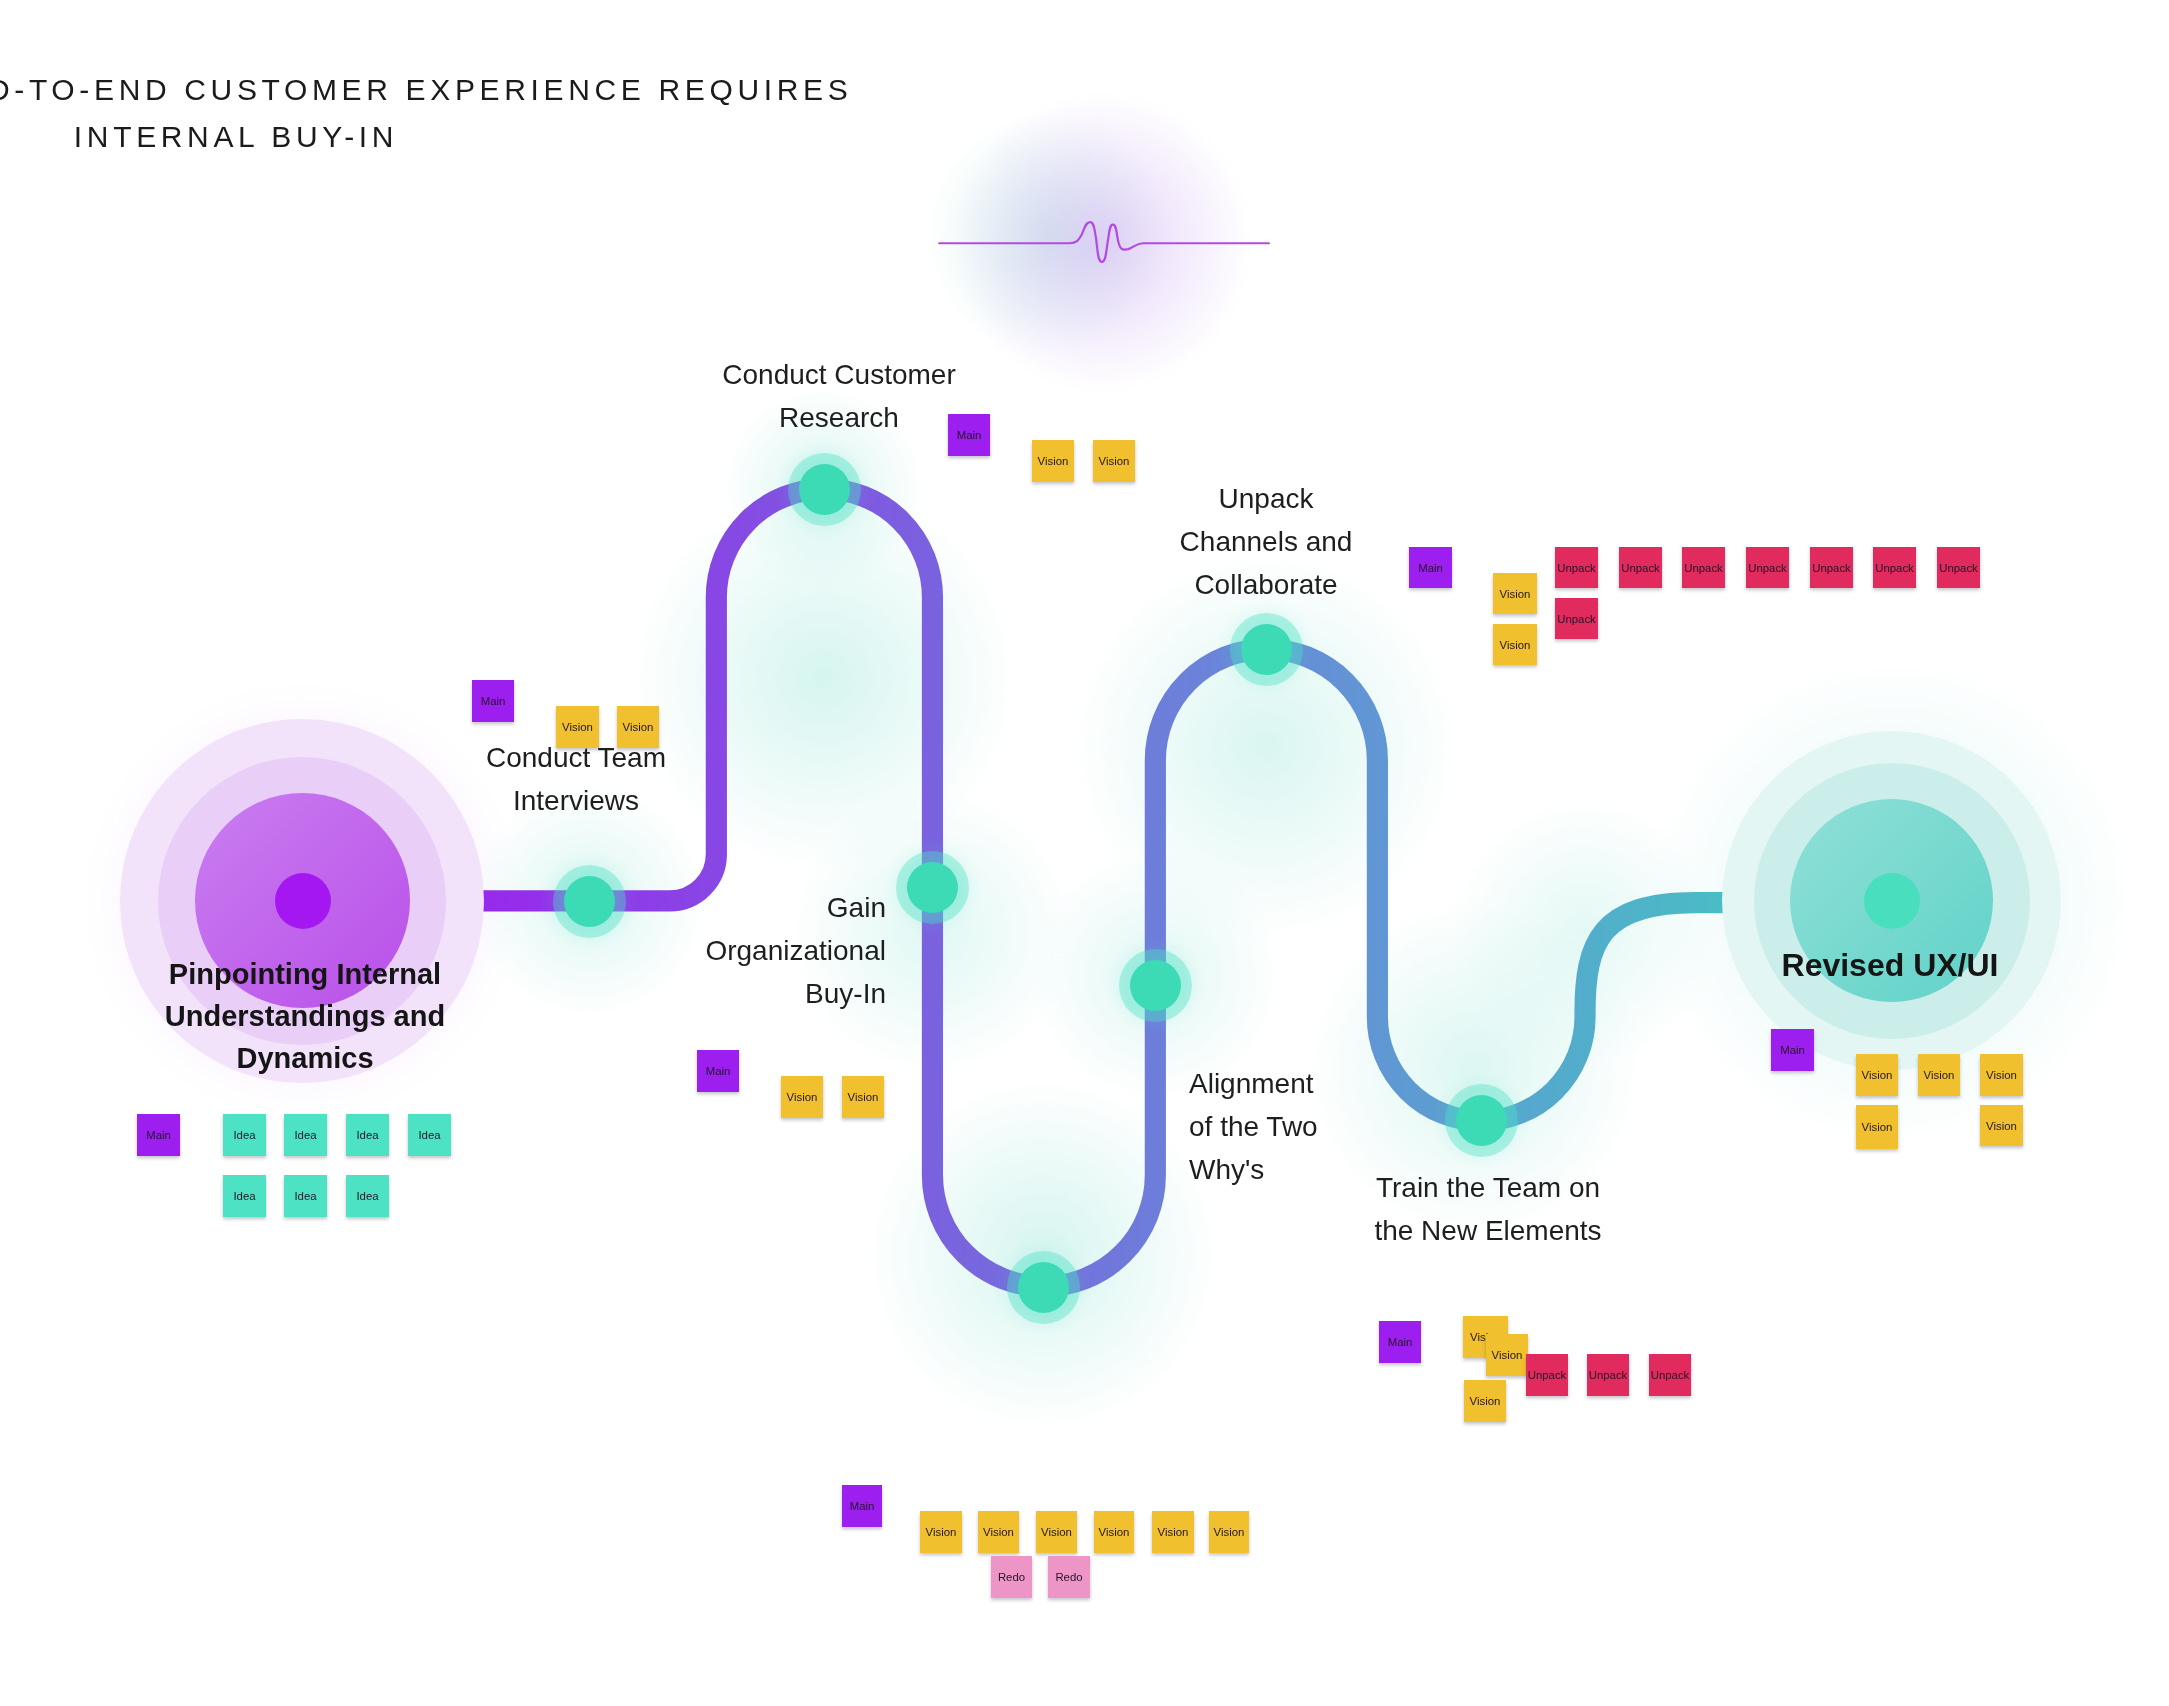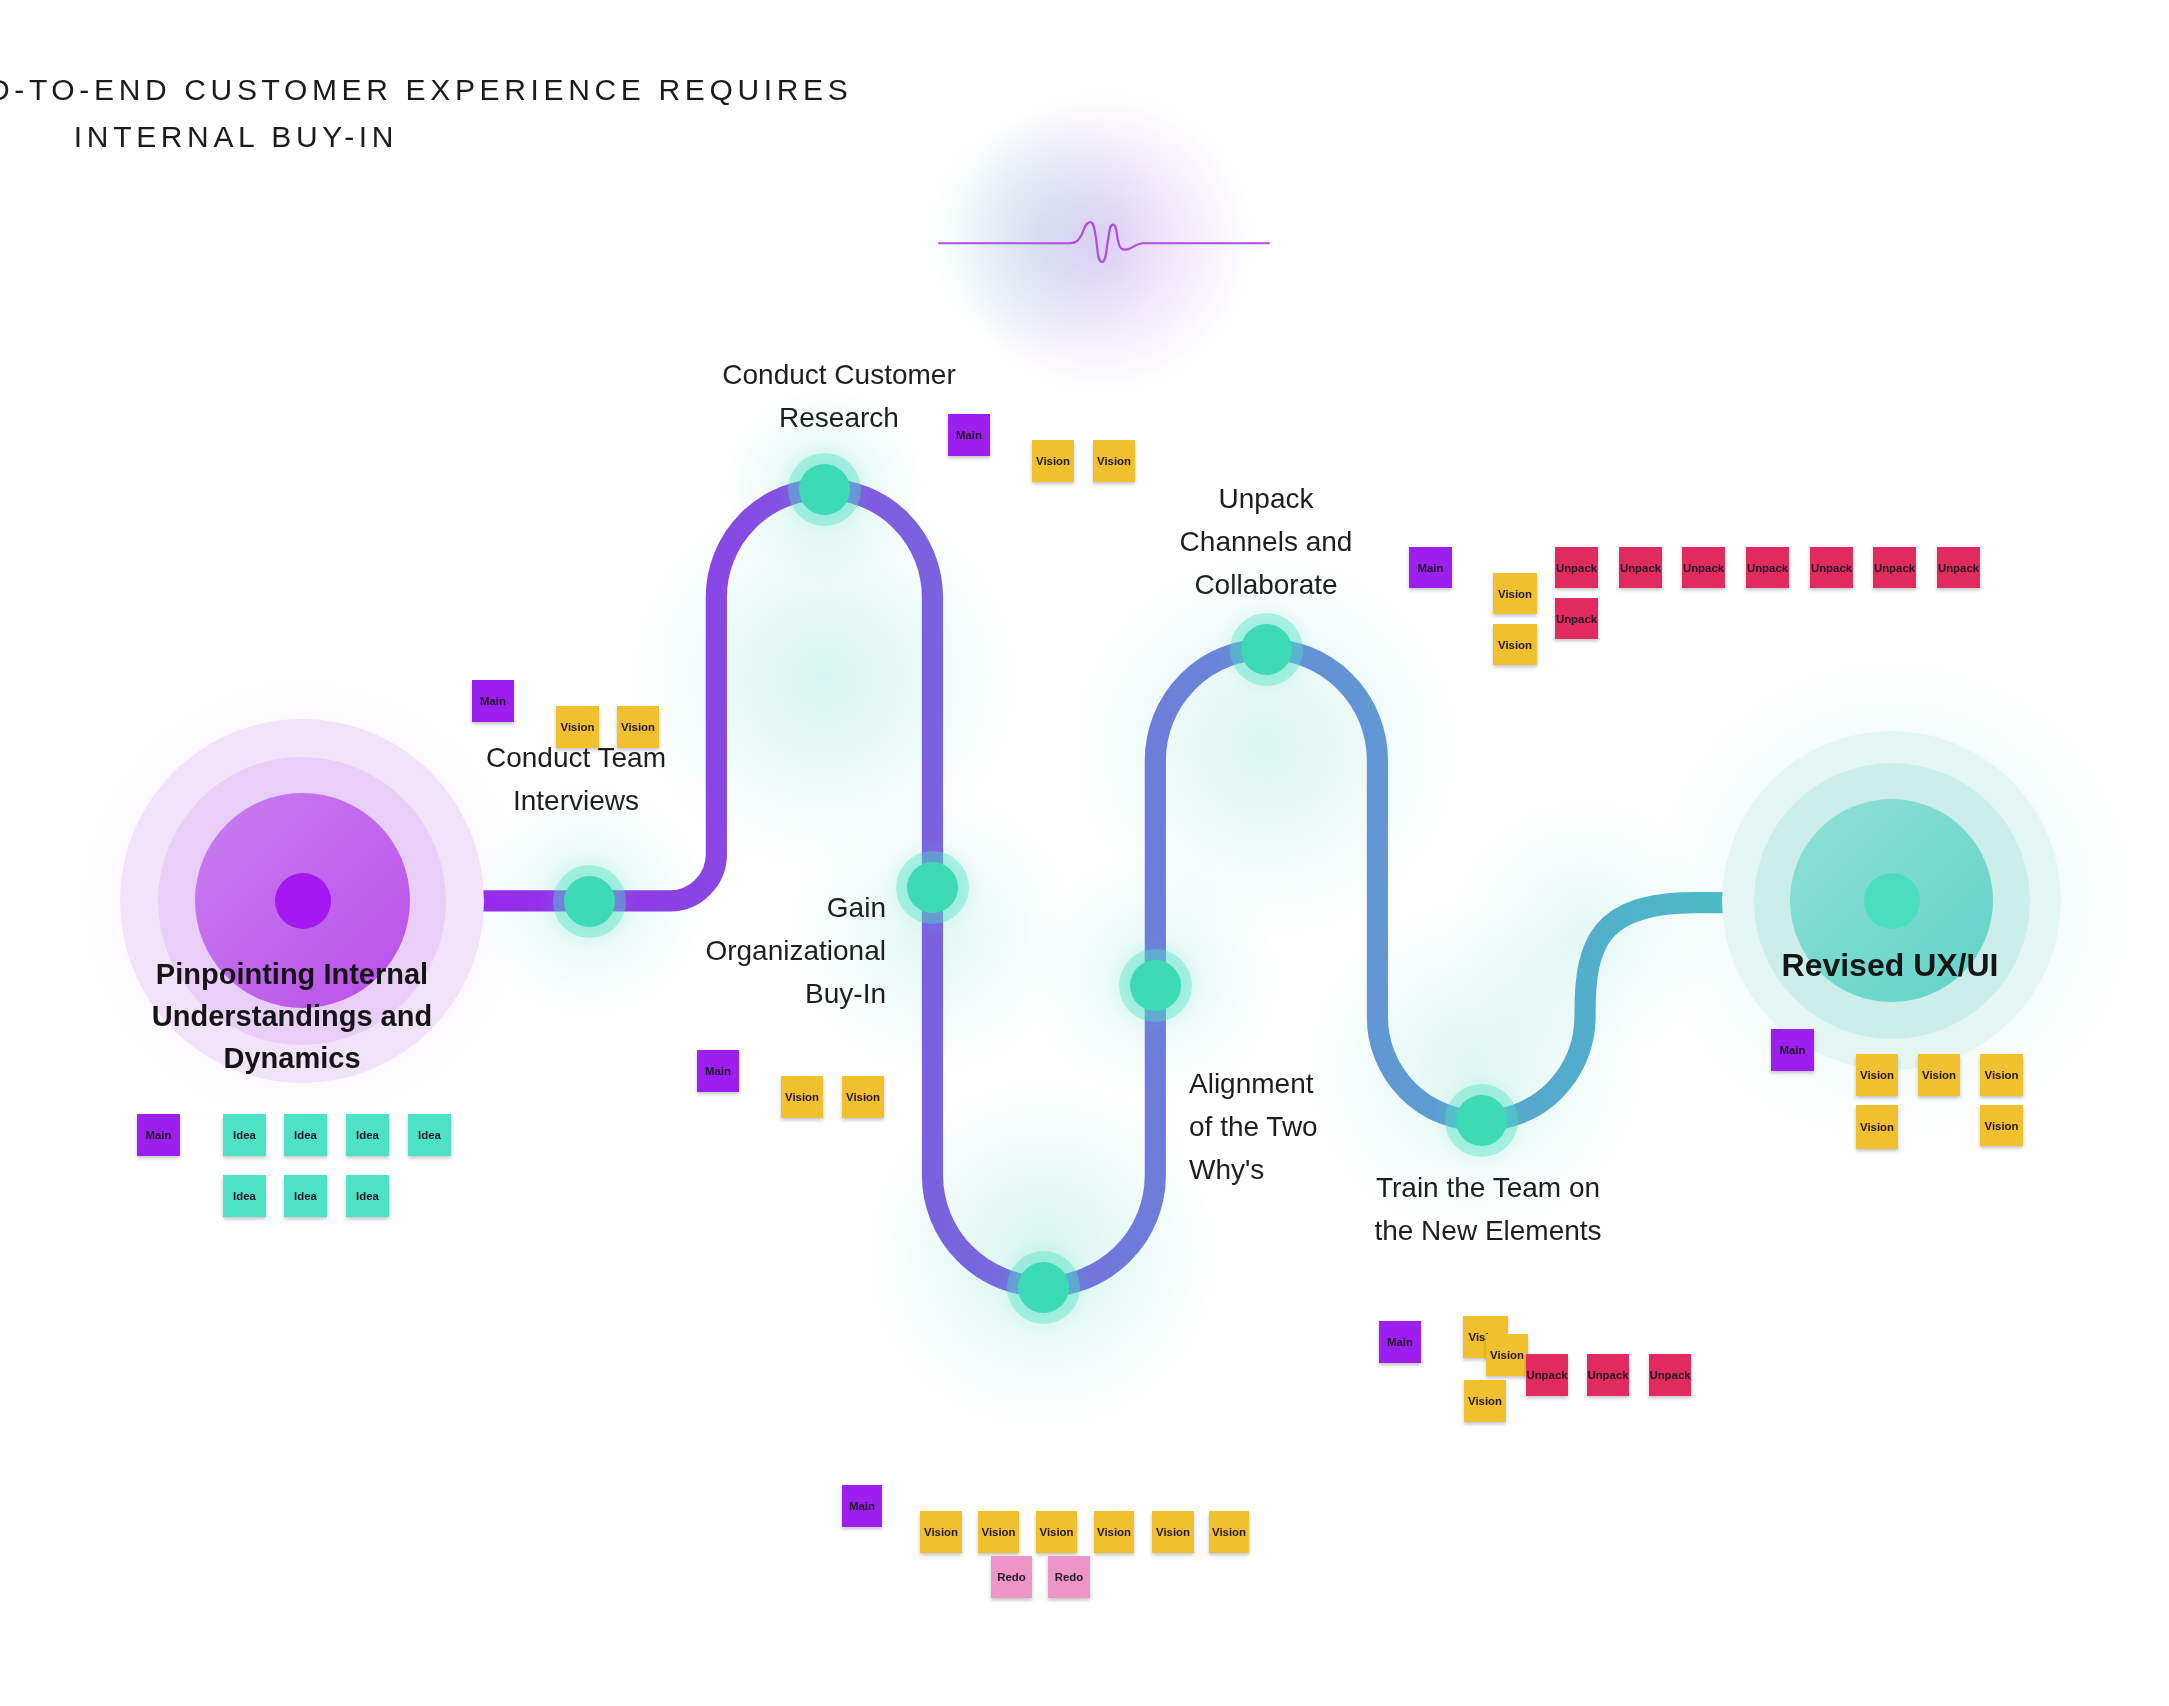--- a/index.html
+++ b/index.html
@@ -36,21 +36,21 @@
   .node{position:absolute;width:0;height:0;}
   .node .n-glow{position:absolute;left:-51px;top:-51px;width:102px;height:102px;border-radius:50%;
     background:radial-gradient(circle, rgba(77,224,197,.28) 0%, rgba(77,224,197,0) 68%);}
   .node .n-halo{position:absolute;left:-36px;top:-36px;width:73px;height:73px;border-radius:50%;
     background:var(--node-halo,rgba(77,224,197,.4));}
   .node .n-core{position:absolute;left:-25.4px;top:-25.4px;width:51px;height:51px;border-radius:50%;
     background:var(--node-fill,#3ddab6);}
 
   
   .sticky{position:absolute;display:flex;align-items:center;justify-content:center;
-    font-size:11.4px;font-weight:700;color:#231626;box-shadow:0 2.5px 3.4px rgba(40,40,60,.28);
+    font-size:11.4px;font-weight:400;color:#231626;box-shadow:0 2.5px 3.4px rgba(40,40,60,.28);
     text-align:center;}
   .sticky.main{background:var(--sticky-main,#9d1ff0);}
   .sticky.vision{background:var(--sticky-vision,#f0c02f);margin-top:26px;}
   .sticky.idea{background:var(--sticky-idea,#4ee2c4);}
   .sticky.unpack{background:var(--sticky-unpack,#e12a5e);}
   .sticky.redo{background:var(--sticky-redo,#ec95c6);margin-top:48px;}
 </style>
 </head>
 <body>
 
@@ -128,21 +128,21 @@
       </div>
       <div class="step-label align-center" style="left: 1266px; top: 477px;">
         <div class="ln">Unpack</div>
         <div class="ln">Channels and</div>
         <div class="ln">Collaborate</div>
       </div>
       <div class="step-label align-center" style="left: 1488px; top: 1166px;">
         <div class="ln">Train the Team on</div>
         <div class="ln">the New Elements</div>
       </div>
-      <div class="milestone-label start" style="left: 292px; top: 953px;">
+      <div class="milestone-label start" style="left: 305px; top: 953px;">
         <div class="ln">Pinpointing Internal</div>
         <div class="ln">Understandings and</div>
         <div class="ln">Dynamics</div>
       </div>
       <div class="milestone-label end" style="left: 1890px; top: 946px;">
         <div class="ln">Revised UX/UI</div>
       </div>
     </div>
   <div class="layer" id="nodes-layer">
       <div class="node" style="left: 589px; top: 901px;">

